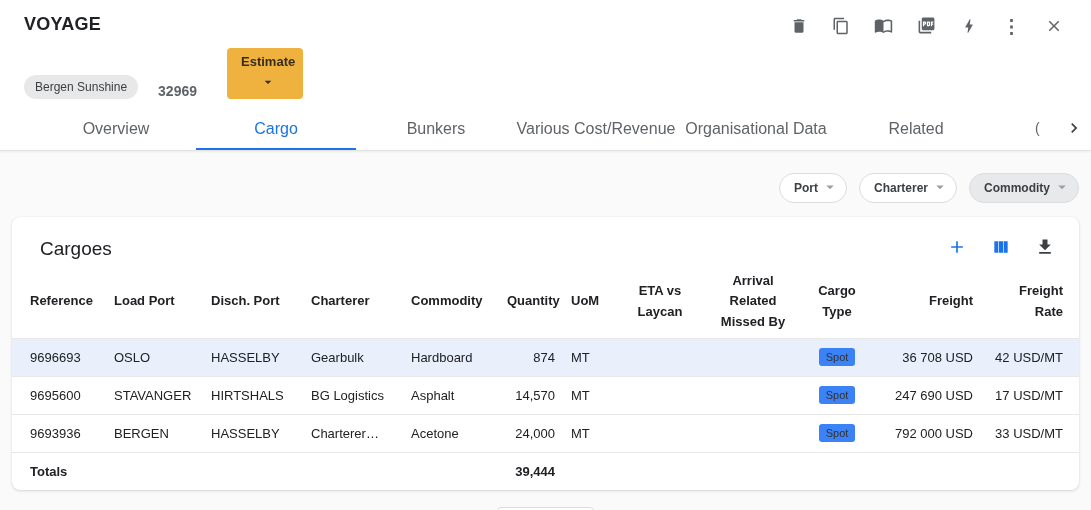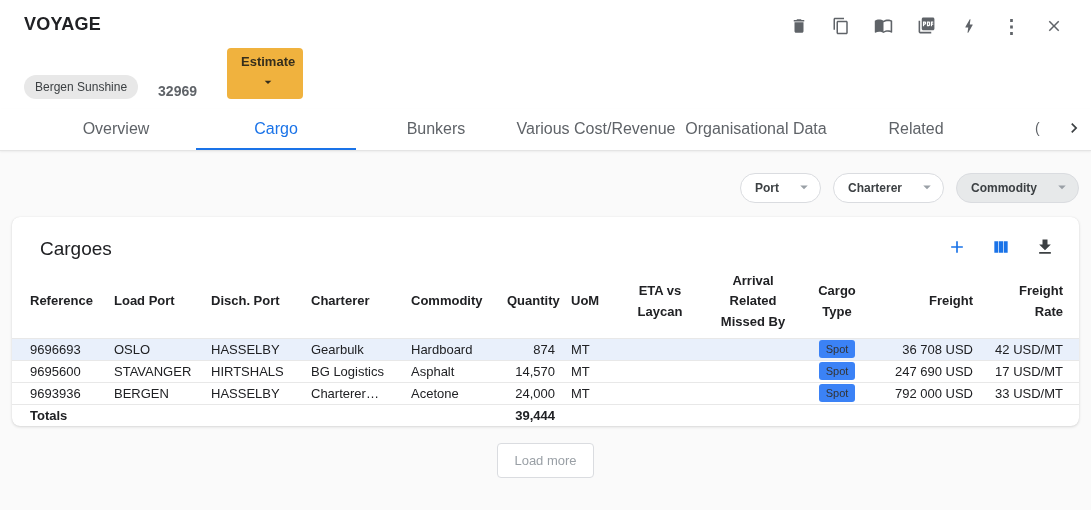--- a/index.html
+++ b/index.html
@@ -30,35 +30,35 @@
     box-shadow:0 1px 2px rgba(0,0,0,.06); padding-left:36px; }
   .tab { width:160px; text-align:center; font-size:16px; color:#5f6368; padding:11px 0 10px;
     cursor:pointer; border-bottom:2px solid transparent; }
   .tab.active { color:#1a73e8; border-bottom-color:#1a73e8; }
   .tabs-spacer { flex:1; }
   .tab-partial { width:22px; overflow:hidden; text-align:left; font-size:14px; color:#5f6368; padding:11px 0 10px; cursor:pointer; }
   .tabs-scroll { width:34px; display:flex; align-items:center; justify-content:center; background:none; border:none; cursor:pointer; }
 
   
   .filters { display:flex; justify-content:flex-end; gap:12px; padding:22px 12px 0 0; }
-  .filter-chip { display:flex; align-items:center; gap:16px; background:#fff; border:1px solid #dadce0;
+  .filter-chip { display:flex; align-items:center; gap:3px; background:#fff; border:1px solid #dadce0;
     border-radius:16px; height:30px; padding:0 7px 0 14px; font-family:"Liberation Sans", sans-serif;
     font-size:12px; font-weight:bold; color:#3c4043; cursor:pointer; }
   .filter-chip.active { background:#e7e9ea; }
 
   
   .card { background:#fff; margin:14px 12px 0; border-radius:8px;
     box-shadow:0 1px 3px rgba(0,0,0,.14), 0 0 1px rgba(0,0,0,.1); overflow:hidden; }
   .card-header { display:flex; align-items:center; justify-content:space-between; padding:18px 22px 4px 28px; }
   .card-title { font-size:19px; color:#202124; }
   .card-actions { display:flex; gap:20px; align-items:center; }
 
   table { width:100%; border-collapse:collapse; table-layout:fixed; font-size:13px; }
   th { font-weight:bold; color:#202124; height:72px; vertical-align:middle; line-height:1.6; padding:0 8px; }
-  td { height:22px; border-top:1px solid #e8e8e8; padding:0 8px; white-space:nowrap; overflow:hidden; text-overflow:ellipsis; }
+  td { height:38px; border-top:1px solid #e8e8e8; padding:0 8px; white-space:nowrap; overflow:hidden; text-overflow:ellipsis; }
   .col-first { padding-left:18px; }
   .col-last  { padding-right:16px; }
   .al { text-align:left; } .ar { text-align:right; } .ac { text-align:center; }
   tr.selected td { background:#e9f0fb; }
   .badge { display:inline-block; background:#3b82f6; color:#333; border-radius:3px;
     padding:2px 7px; font-size:11px; line-height:14px; }
   tr.totals td { font-weight:bold; }
 
   
   .load-more-wrap { text-align:center; padding:17px 0 0; }

